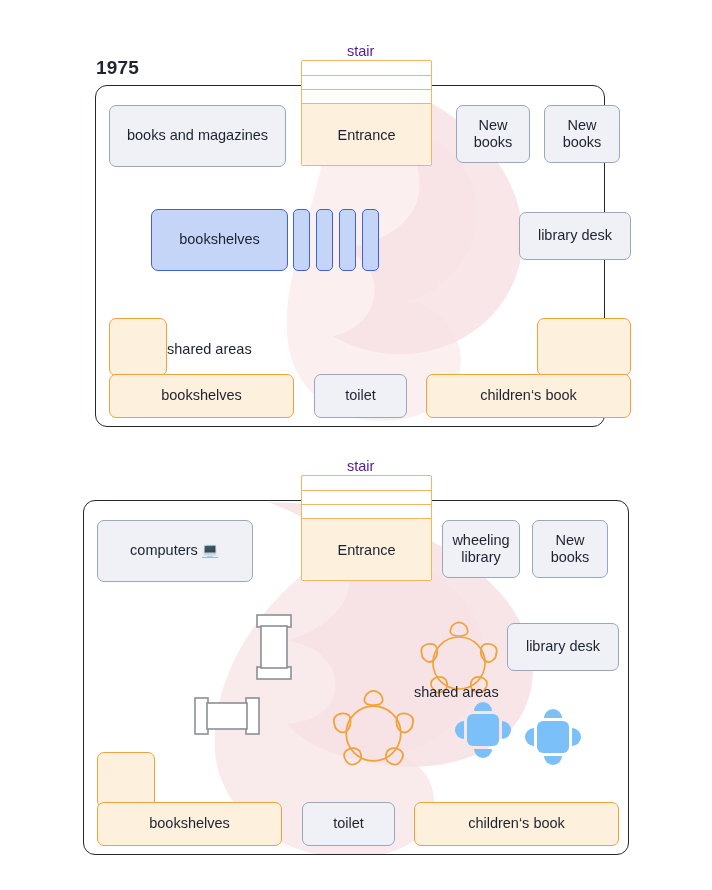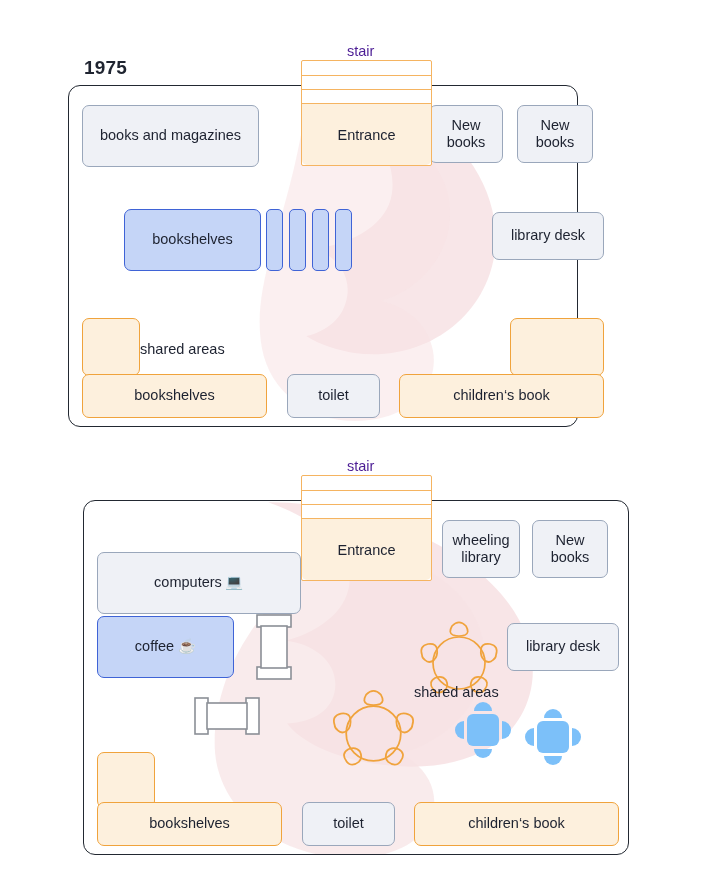--- a/index.html
+++ b/index.html
@@ -118,25 +118,25 @@
   
   .btable { position: absolute; z-index: 3; }
 </style>
 </head>
 <body>
 
 <div id="page">
 
   <div class="panel-wrap" style="left:0; top:0; width:712px; height:440px;">
 
-    <div class="panel-title" style="left:84px; top:57px;text-align:center;">1975</div>
+    <div class="panel-title" style="left:96px; top:57px;text-align:center;">1975</div>
 
     <div class="stair-label" style="left:347px; top:43px;">stair</div>
 
-    <div class="floor" style="left:68px; top:85px; width:510px; height:342px;">
+    <div class="floor" style="left:95px; top:85px; width:510px; height:342px;">
 
       <div class="blob-clip">
         <svg width="546" height="342" viewBox="0 0 546 342" style="left:0; top:0;">
           <path d="M215 0 C215 0 300 0 340 18 C400 45 440 95 440 150
                    C440 215 385 268 315 268 C300 268 280 265 265 258
                    C285 250 300 235 300 212 C300 190 283 175 262 170
                    C300 160 330 135 330 105 C330 62 290 30 240 18 Z" fill="#f7e2e4" opacity="0.85" transform="translate(-10,-6) rotate(8 270 130)"></path>
           <path d="M230 10 C300 10 360 55 360 110 C360 160 320 195 275 200
                    C300 210 318 232 318 258 C318 290 292 312 258 315
                    C200 320 150 280 150 225 C150 160 195 110 230 10 Z" fill="#f7e2e4" opacity="0.55" transform="translate(30,20) rotate(-10 250 160)"></path>
@@ -192,29 +192,28 @@
           <path d="M190 20 C260 12 340 28 395 60 C450 92 478 140 470 185
                    C462 232 420 262 360 268 C300 274 250 258 232 238
                    C258 234 276 220 276 198 C276 172 250 156 222 156
                    C262 140 285 112 278 82 C272 55 240 32 190 20 Z" fill="#f7e2e4" opacity="0.9" transform="translate(-20,-8) rotate(6 300 150)"></path>
           <path d="M250 60 C320 60 385 105 390 165 C394 218 350 258 296 268
                    C318 282 330 305 322 330 C312 358 275 372 232 366
                    C158 356 105 300 112 238 C120 160 180 95 250 60 Z" fill="#f7e2e4" opacity="0.7" transform="translate(15,-10) rotate(-6 250 210)"></path>
         </svg>
       </div>
 
-      <div class="box gray" style="left:13px; top:19px; width:204px; height:62px;margin-top:32px;">computers 💻</div>
+      <div class="box gray" style="left:13px; top:19px; width:156px; height:62px;">computers 💻</div>
 
       <div class="box gray" style="left:358px; top:19px; width:78px; height:58px;">wheeling
 library</div>
 
       <div class="box gray" style="left:448px; top:19px; width:76px; height:58px;">New
 books</div>
 
-      <div class="box blue" style="left:13px; top:115px; width:137px; height:62px; z-index:3;">coffee ☕</div>
 
       <div class="box gray" style="left:423px; top:122px; width:112px; height:48px; z-index:3;">library desk</div>
 
       <div class="furn" style="left:172px; top:113px;">
         <svg width="36" height="66" viewBox="0 0 36 66">
           <rect x="1" y="1" width="34" height="12" fill="#fff" stroke="#8b8f96" stroke-width="1.6"></rect>
           <rect x="1" y="53" width="34" height="12" fill="#fff" stroke="#8b8f96" stroke-width="1.6"></rect>
           <rect x="5" y="12" width="26" height="42" fill="#fff" stroke="#8b8f96" stroke-width="1.6"></rect>
         </svg>
       </div>

